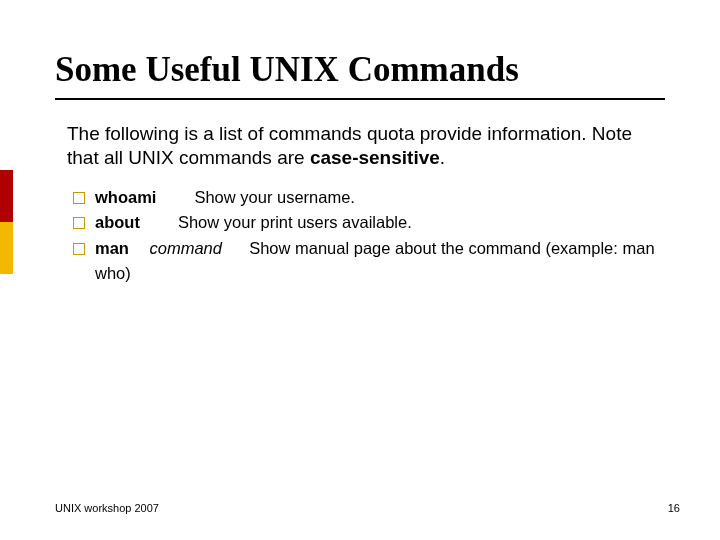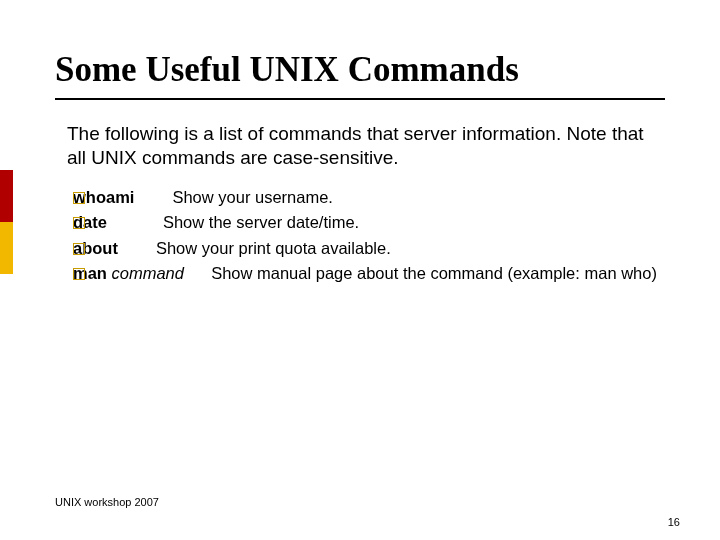--- a/index.html
+++ b/index.html
@@ -36,85 +36,83 @@
     padding-bottom: 8px;
     margin-bottom: 22px;
   }
   .intro {
     font-size: 19px;
     color: #000;
     line-height: 1.28;
     padding-left: 12px;
     margin-bottom: 14px;
   }
-  .intro .cs { font-weight: normal; }
+  .intro .cs { font-weight: bold; }
   ul.cmds {
     list-style: none;
     padding-left: 18px;
   }
   ul.cmds li {
     position: relative;
+    padding-left: 22px;
     font-size: 16.5px;
     line-height: 1.55;
     color: #000;
   }
   ul.cmds li::before {
     content: "";
     position: absolute;
     left: 0;
     top: 7px;
     width: 10px;
     height: 10px;
     border: 1.5px solid #c79a00;
     background: transparent;
   }
   .cmd { font-weight: bold; }
-  .arg { font-style: italic; }
+  .arg { font-style: italic; margin-left: 16px; }
   .gap { display: inline-block; width: 38px; }
   .gap-sm { display: inline-block; width: 18px; }
   .footer-left {
     position: absolute;
     left: 55px;
-    bottom: 32px;
+    bottom: 26px;
     font-size: 11px;
     color: #000;
   }
   .footer-right {
     position: absolute;
     right: 40px;
-    bottom: 12px;
+    bottom: 26px;
     font-size: 11px;
     color: #000;
   }
 </style>
 </head>
 <body>
 
 <div class="accent-bar">
   <div class="accent-top"></div>
   <div class="accent-bot"></div>
 </div>
 
 <div class="slide">
 
   <h1 class="title">Some Useful UNIX Commands</h1>
 
   <p class="intro">
-    <span>The following is a list of commands that server information. Note that all UNIX commands are </span><span class="cs">case-sensitive</span><span>.</span>
+    <span>The following is a list of commands quota provide information. Note that all UNIX commands are </span><span class="cs">case-sensitive</span><span>.</span>
   </p>
 
   <ul class="cmds">
     <li>
       <span class="cmd">whoami</span><span class="gap"></span><span>Show your username.</span>
     </li>
     <li>
-      <span class="cmd">date</span><span class="gap"></span><span class="gap-sm"></span><span>Show the server date/time.</span>
-    </li>
-    <li>
-      <span class="cmd">about</span><span class="gap"></span><span>Show your print quota available.</span>
+      <span class="cmd">about</span><span class="gap"></span><span>Show your print users available.</span>
     </li>
     <li>
       <span class="cmd">man</span>&nbsp;<span class="arg">command</span><span class="gap-sm"></span>&nbsp;&nbsp;<span>Show manual page about the command (example: man who)</span>
     </li>
   </ul>
 
   <div class="footer-left">UNIX workshop 2007</div>
   <div class="footer-right">16</div>
 
 </div>

